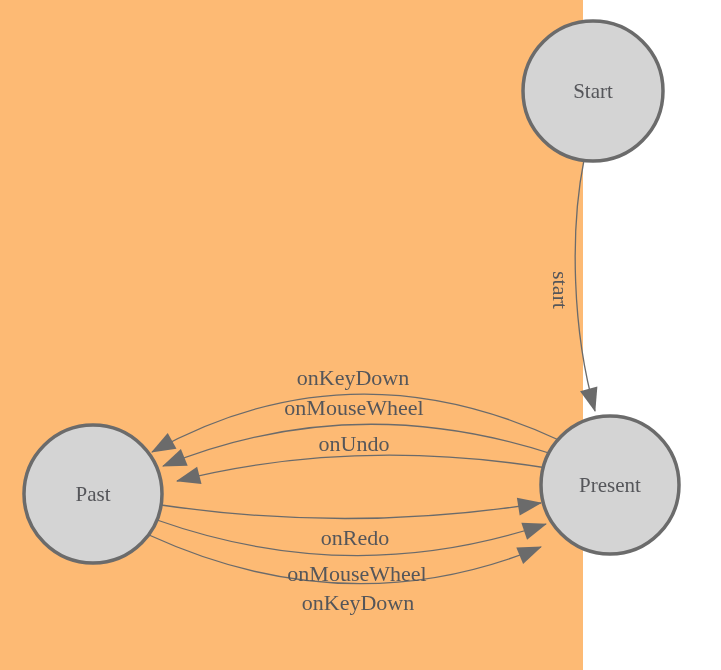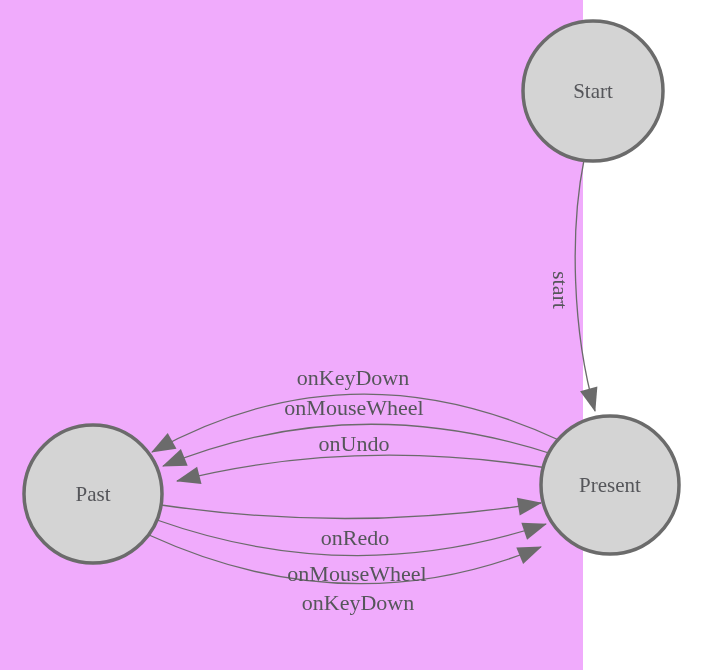--- a/index.html
+++ b/index.html
@@ -7,21 +7,21 @@
     padding: 0;
     background: #ffffff;
     width: 721px;
     height: 670px;
     overflow: hidden;
   }
   .canvas {
     position: relative;
     width: 583px;
     height: 670px;
-    background: #f0abfc;
+    background: #fdba74;
   }
   svg { display: block; }
   .edge {
     fill: none;
     stroke: #6b6b6b;
     stroke-width: 1.3;
   }
   .node {
     fill: #d4d4d4;
     stroke: #6b6b6b;

